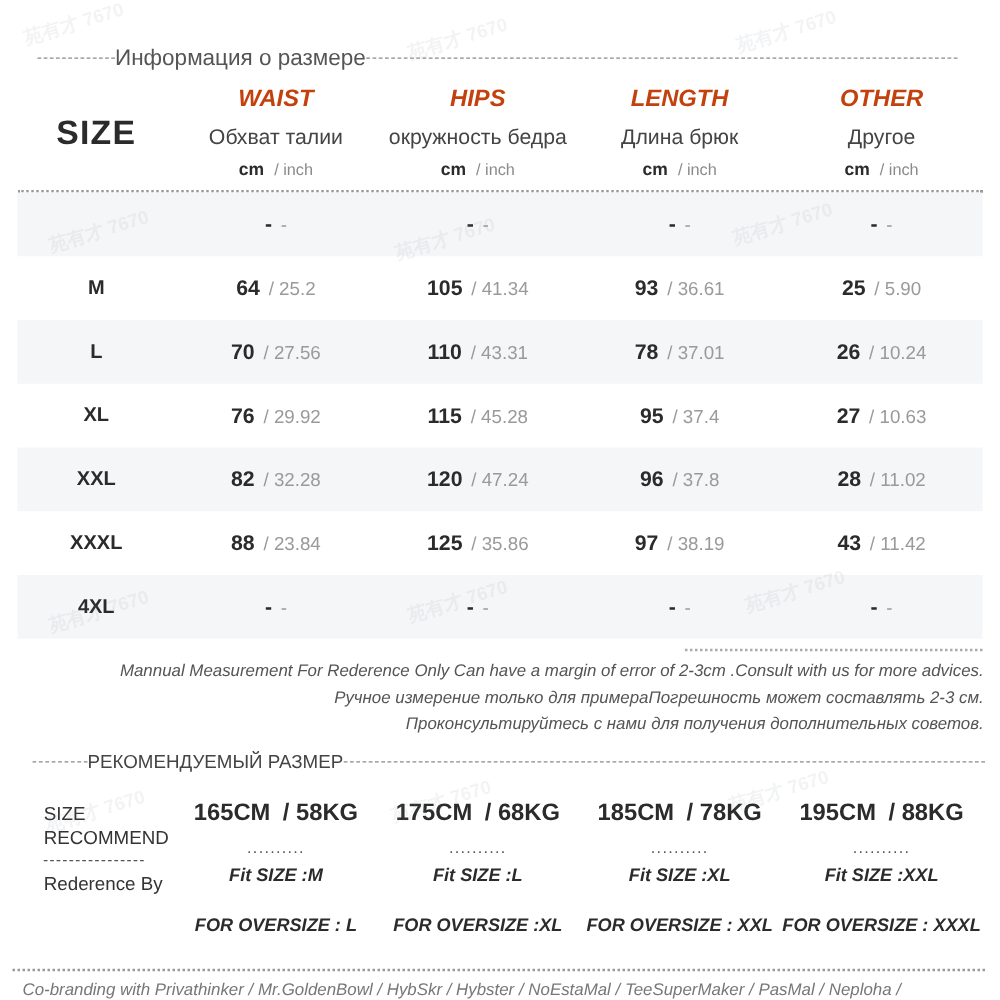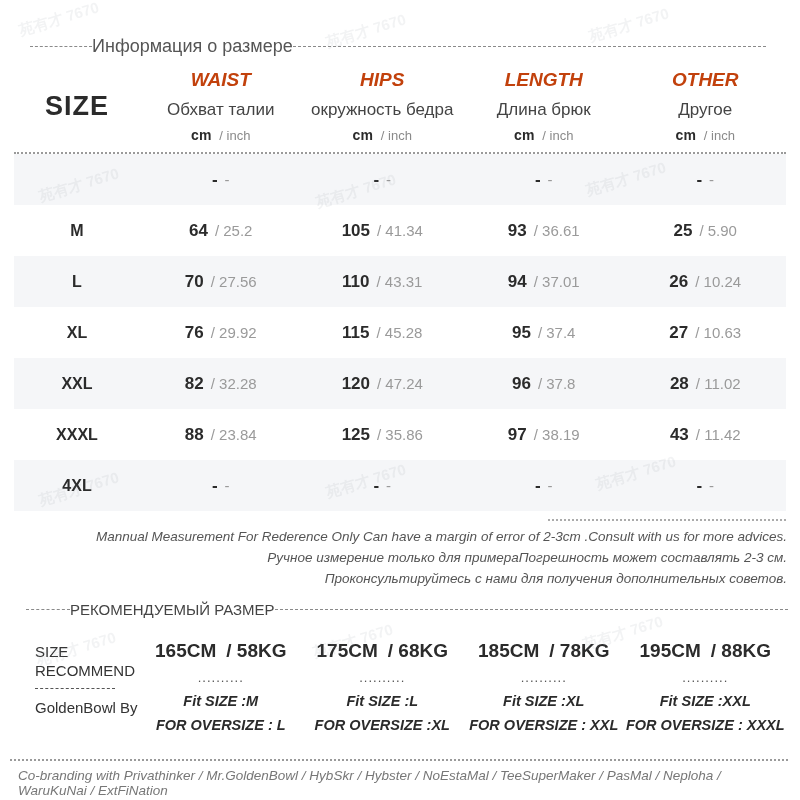--- a/index.html
+++ b/index.html
@@ -50,21 +50,21 @@
   
   .rec { margin-top:18px; align-items:start; }
   .rec-left { padding:6px 0 0 21px; font-size:15px; color:#333; }
   .rl  { line-height:19px; }
   .rec-dash { width:80px; border-top:1px dashed #555; margin:8px 0 9px 0; }
   .rec-col { text-align:center; padding-top:4px; }
   .rec-hw { font-size:19px; font-weight:bold; color:#2b2b2b; white-space:nowrap; }
   .rec-hw .w { margin-left:10px; }
   .rec-dots { margin-top:10px; font-size:13px; color:#555; letter-spacing:1px; line-height:11px; }
   .rec-fit  { margin-top:10px; font-size:14.5px; font-weight:bold; font-style:italic; color:#2b2b2b; }
-  .rec-over { margin-top:8px;  font-size:14.5px; font-weight:bold; font-style:italic; color:#2b2b2b; white-space:nowrap; }
+  .rec-over { margin-top:24px;  font-size:14.5px; font-weight:bold; font-style:italic; color:#2b2b2b; white-space:nowrap; }
   
   .cobrand { margin:7px 12px 0 18px; font-style:italic; font-size:13.5px; color:#777; }
 </style>
 </head>
 <body>
 
 <div class="page">
 
   <div class="wm" style="left:18px;  top:10px;">苑有才 7670</div>
   <div class="wm" style="left:325px; top:22px;">苑有才 7670</div>
@@ -130,21 +130,21 @@
     <div class="size-cell">M</div>
     <div class="val"><span class="cm">64</span><span class="inch">/ 25.2</span></div>
     <div class="val"><span class="cm">105</span><span class="inch">/ 41.34</span></div>
     <div class="val"><span class="cm">93</span><span class="inch">/ 36.61</span></div>
     <div class="val"><span class="cm">25</span><span class="inch">/ 5.90</span></div>
   </div>
   <div class="grid5 trow alt">
     <div class="size-cell">L</div>
     <div class="val"><span class="cm">70</span><span class="inch">/ 27.56</span></div>
     <div class="val"><span class="cm">110</span><span class="inch">/ 43.31</span></div>
-    <div class="val"><span class="cm">94</span><span class="inch">/ 37.01</span></div>
+    <div class="val"><span class="cm">78</span><span class="inch">/ 37.01</span></div>
     <div class="val"><span class="cm">26</span><span class="inch">/ 10.24</span></div>
   </div>
   <div class="grid5 trow">
     <div class="size-cell">XL</div>
     <div class="val"><span class="cm">76</span><span class="inch">/ 29.92</span></div>
     <div class="val"><span class="cm">115</span><span class="inch">/ 45.28</span></div>
     <div class="val"><span class="cm">95</span><span class="inch">/ 37.4</span></div>
     <div class="val"><span class="cm">27</span><span class="inch">/ 10.63</span></div>
   </div>
   <div class="grid5 trow alt">
@@ -180,21 +180,21 @@
     <div class="dash" style="width:44px"></div>
     <div class="dash-label">РЕКОМЕНДУЕМЫЙ РАЗМЕР</div>
     <div class="dash" style="flex:1"></div>
   </div>
 
   <div class="grid5 rec">
     <div class="rec-left">
       <div class="rl">SIZE</div>
       <div class="rl">RECOMMEND</div>
       <div class="rec-dash"></div>
-      <div class="rl">GoldenBowl By</div>
+      <div class="rl">Rederence By</div>
     </div>
     <div class="rec-col">
       <div class="rec-hw"><span>165CM</span><span class="w">/ 58KG</span></div>
       <div class="rec-dots">..........</div>
       <div class="rec-fit">Fit SIZE :M</div>
       <div class="rec-over">FOR OVERSIZE  : L</div>
     </div>
     <div class="rec-col">
       <div class="rec-hw"><span>175CM</span><span class="w">/ 68KG</span></div>
       <div class="rec-dots">..........</div>

